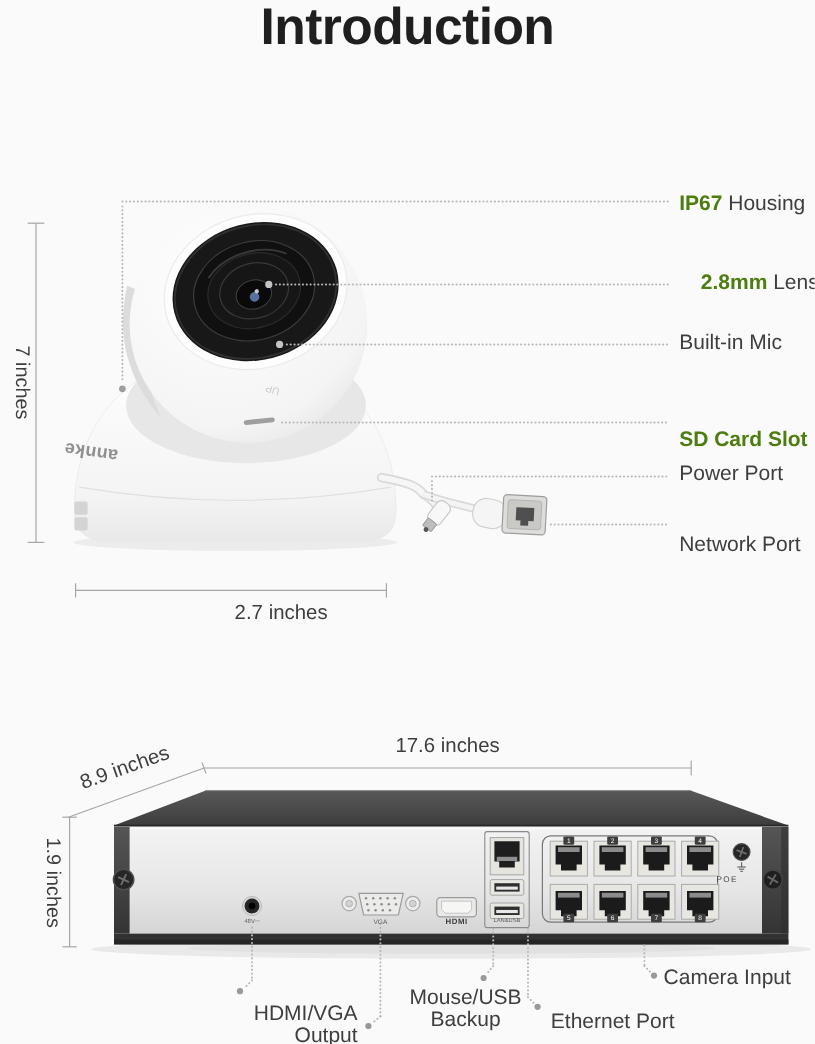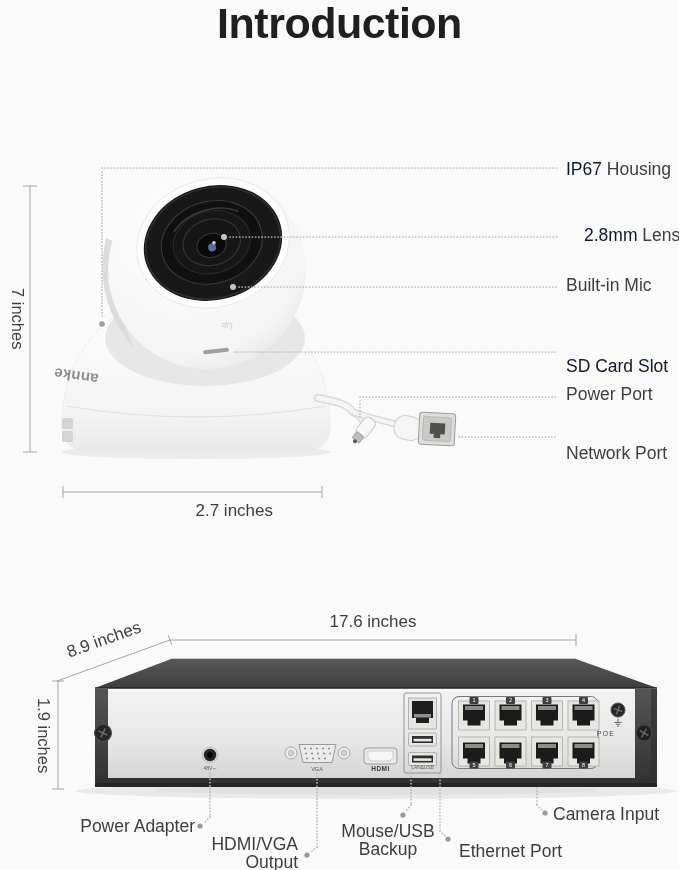--- a/index.html
+++ b/index.html
@@ -6,21 +6,21 @@
   .canvas{
     position:relative;width:679px;height:870px;overflow:hidden;
     background:#fafafa;font-family:"Liberation Sans",sans-serif;color:#3e3e3e;
   }
   .abs{position:absolute;}
   .title{
     left:0;right:0;top:-4px;text-align:center;font-size:43px;line-height:54px;
     font-weight:700;color:#1f1f1f;letter-spacing:-0.5px;
   }
   .callout{font-size:17.5px;line-height:21px;color:#3e3e3e;white-space:nowrap;}
-  .callout b{color:#0f172a;font-weight:400;}
+  .callout b{color:#4d7c0f;font-weight:700;}
   .dim{font-size:17px;color:#3e3e3e;white-space:nowrap;}
   .vtext{
     writing-mode:vertical-rl;text-orientation:sideways;text-align:center;
     font-size:16.5px;color:#3e3e3e;
   }
   .tiny{color:#5d5d5d;text-align:center;white-space:nowrap;}
   .rot{transform-origin:50% 50%;}
   svg{display:block;}
 </style>
 </head>
@@ -336,21 +336,20 @@
   <div class="abs dim" style="left:293px;top:612px;width:160px;text-align:center">17.6 inches</div>
   <div class="abs dim rot" style="left:44px;top:630px;width:120px;text-align:center;transform:rotate(-19.5deg)">8.9 inches</div>
   <div class="abs vtext" style="left:29px;top:682px;height:108px;width:24px">1.9 inches</div>
 
   <div class="abs tiny" style="left:194px;top:765px;width:32px;font-size:5px">48V⎓</div>
   <div class="abs tiny" style="left:301px;top:766px;width:32px;font-size:5.5px">VGA</div>
   <div class="abs tiny" style="left:364px;top:765px;width:33px;font-size:6.5px;font-weight:700;color:#3a3a3a;letter-spacing:0.5px">HDMI</div>
   <div class="abs tiny" style="left:404px;top:765px;width:37px;font-size:4.8px">LAN&amp;USB</div>
   <div class="abs tiny" style="left:597px;top:730px;width:24px;font-size:6.8px;color:#474747;letter-spacing:1.2px;text-align:left">POE</div>
 
-  <div class="abs callout" style="left:57px;top:816px;width:138px;text-align:right">Power Adapter</div>
   <div class="abs callout" style="left:328px;top:823px;width:120px;text-align:center;line-height:17.5px">
     <div>Mouse/USB</div>
     <div>Backup</div>
   </div>
   <div class="abs callout" style="left:178px;top:836px;width:120px;text-align:right;line-height:17.5px">
     <div>HDMI/VGA</div>
     <div>Output</div>
   </div>
   <div class="abs callout" style="left:459px;top:841px">Ethernet Port</div>
   <div class="abs callout" style="left:553px;top:804px">Camera Input</div>

